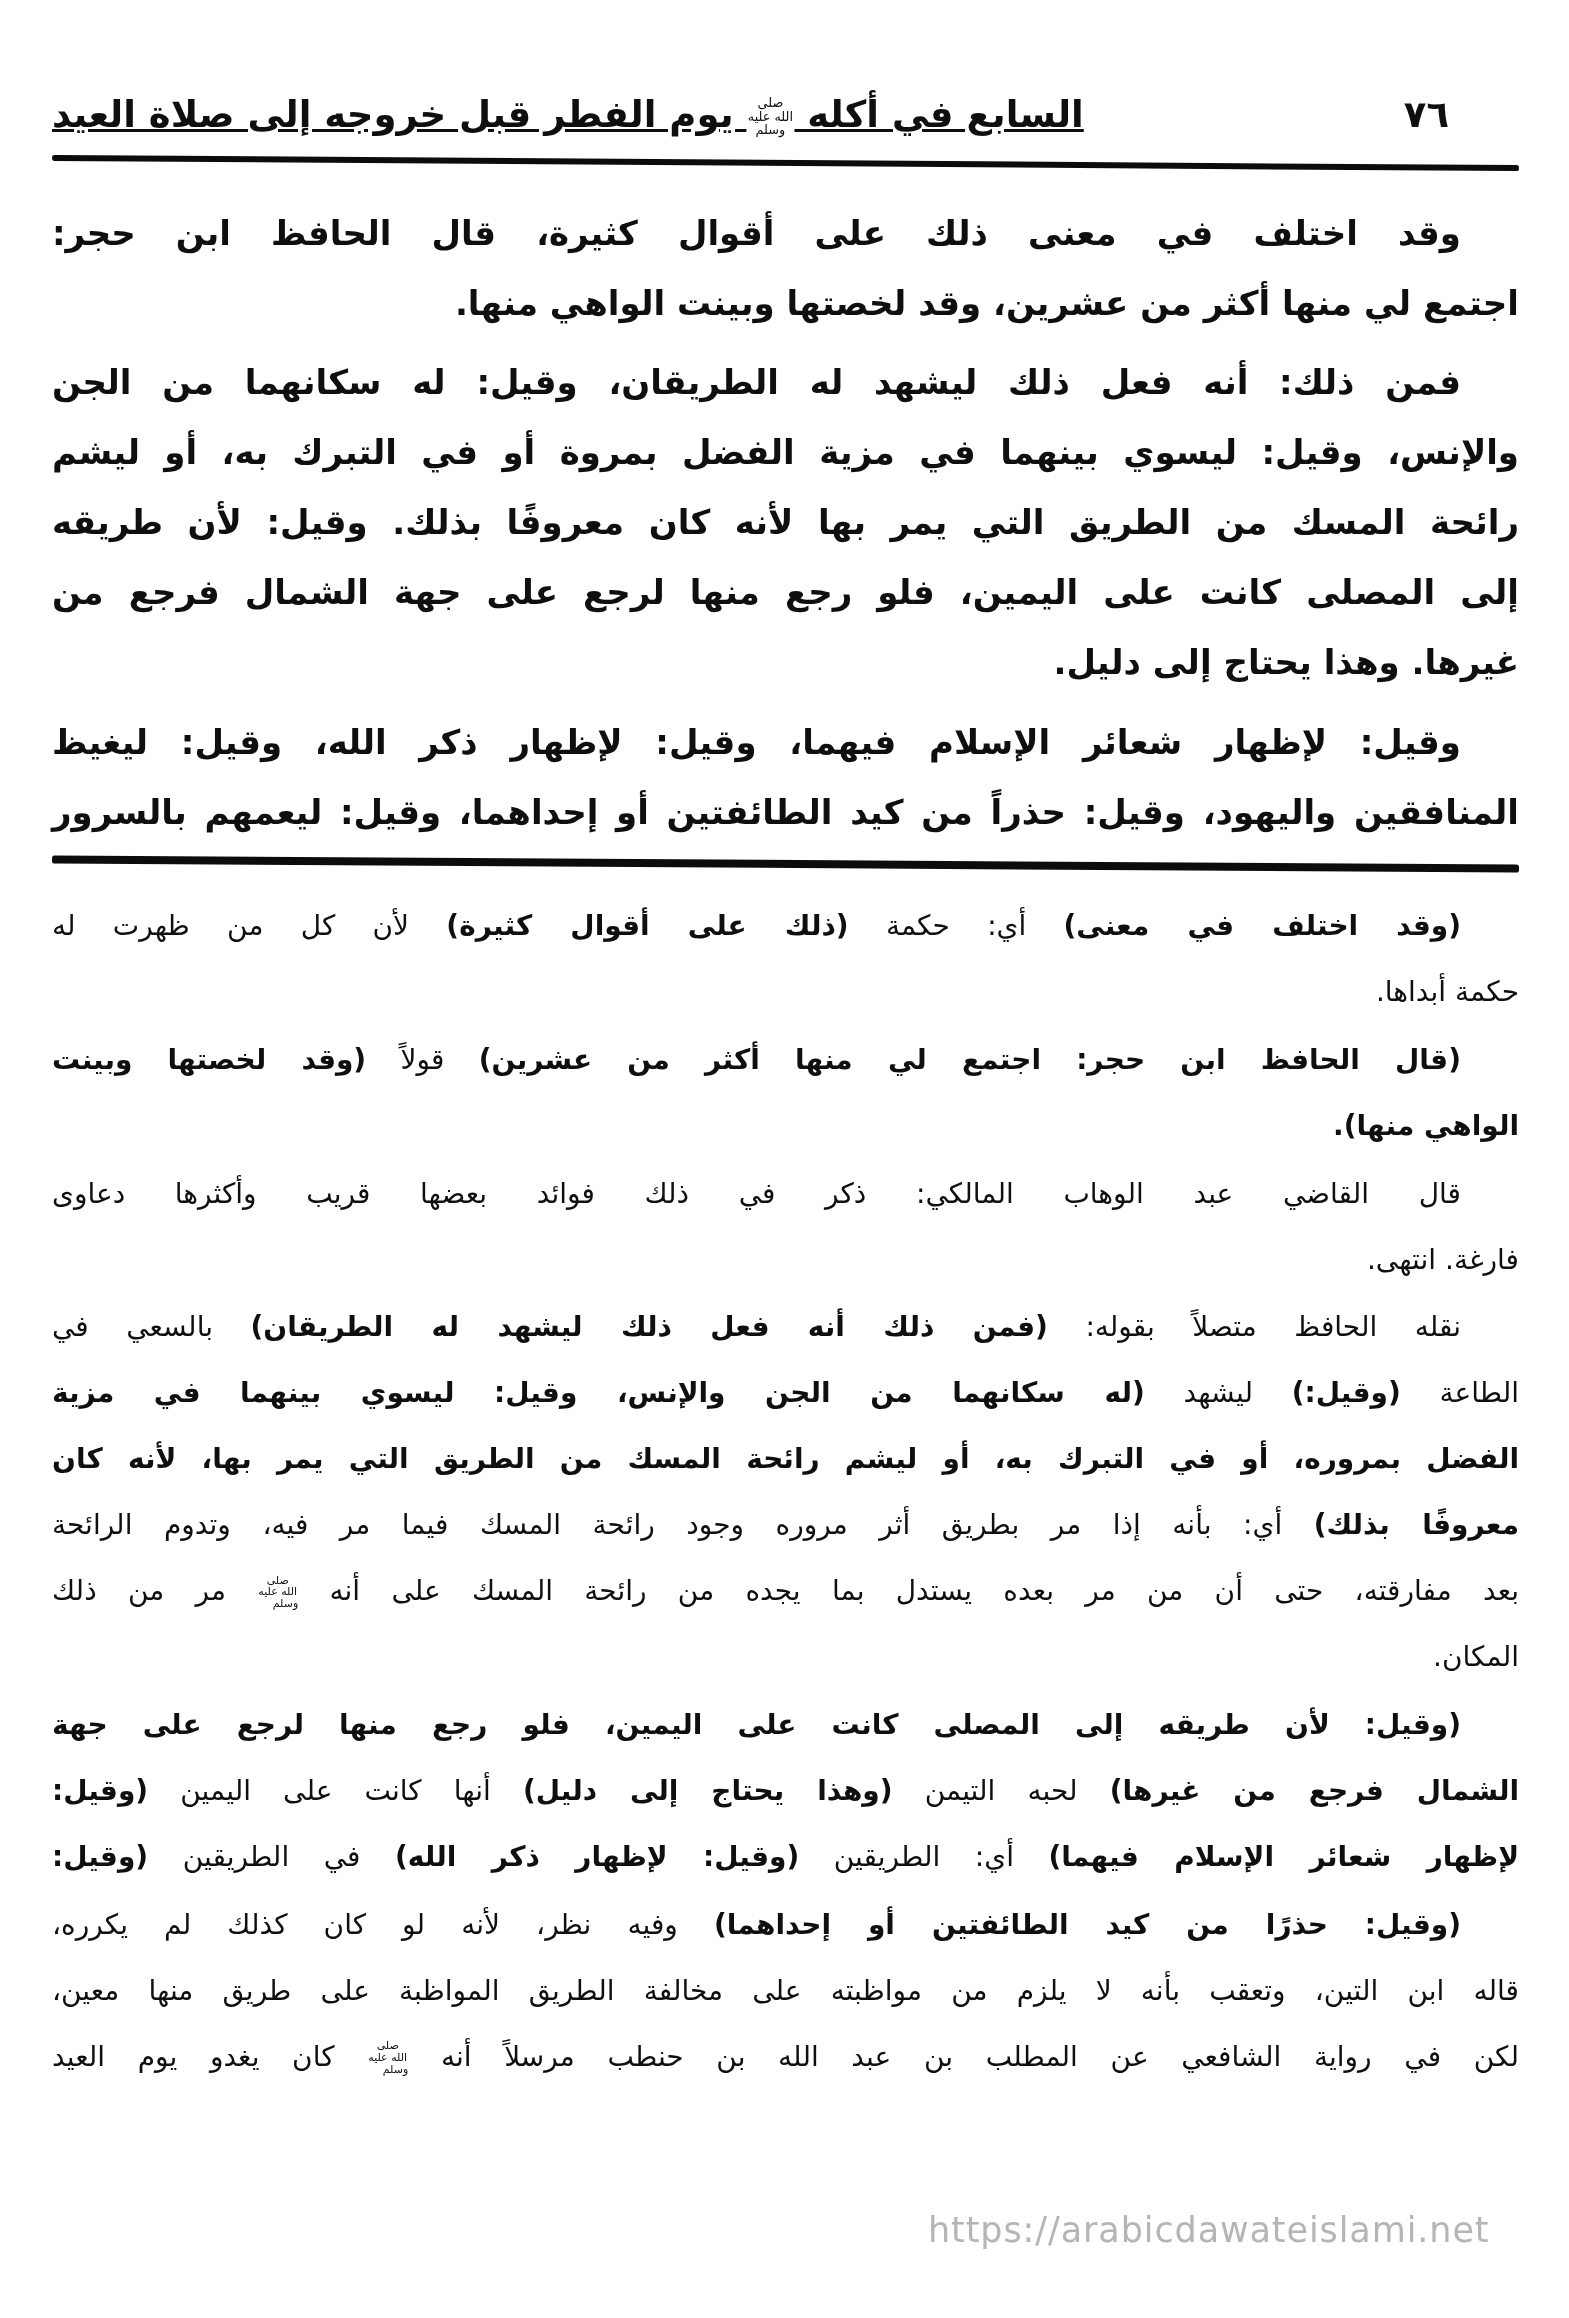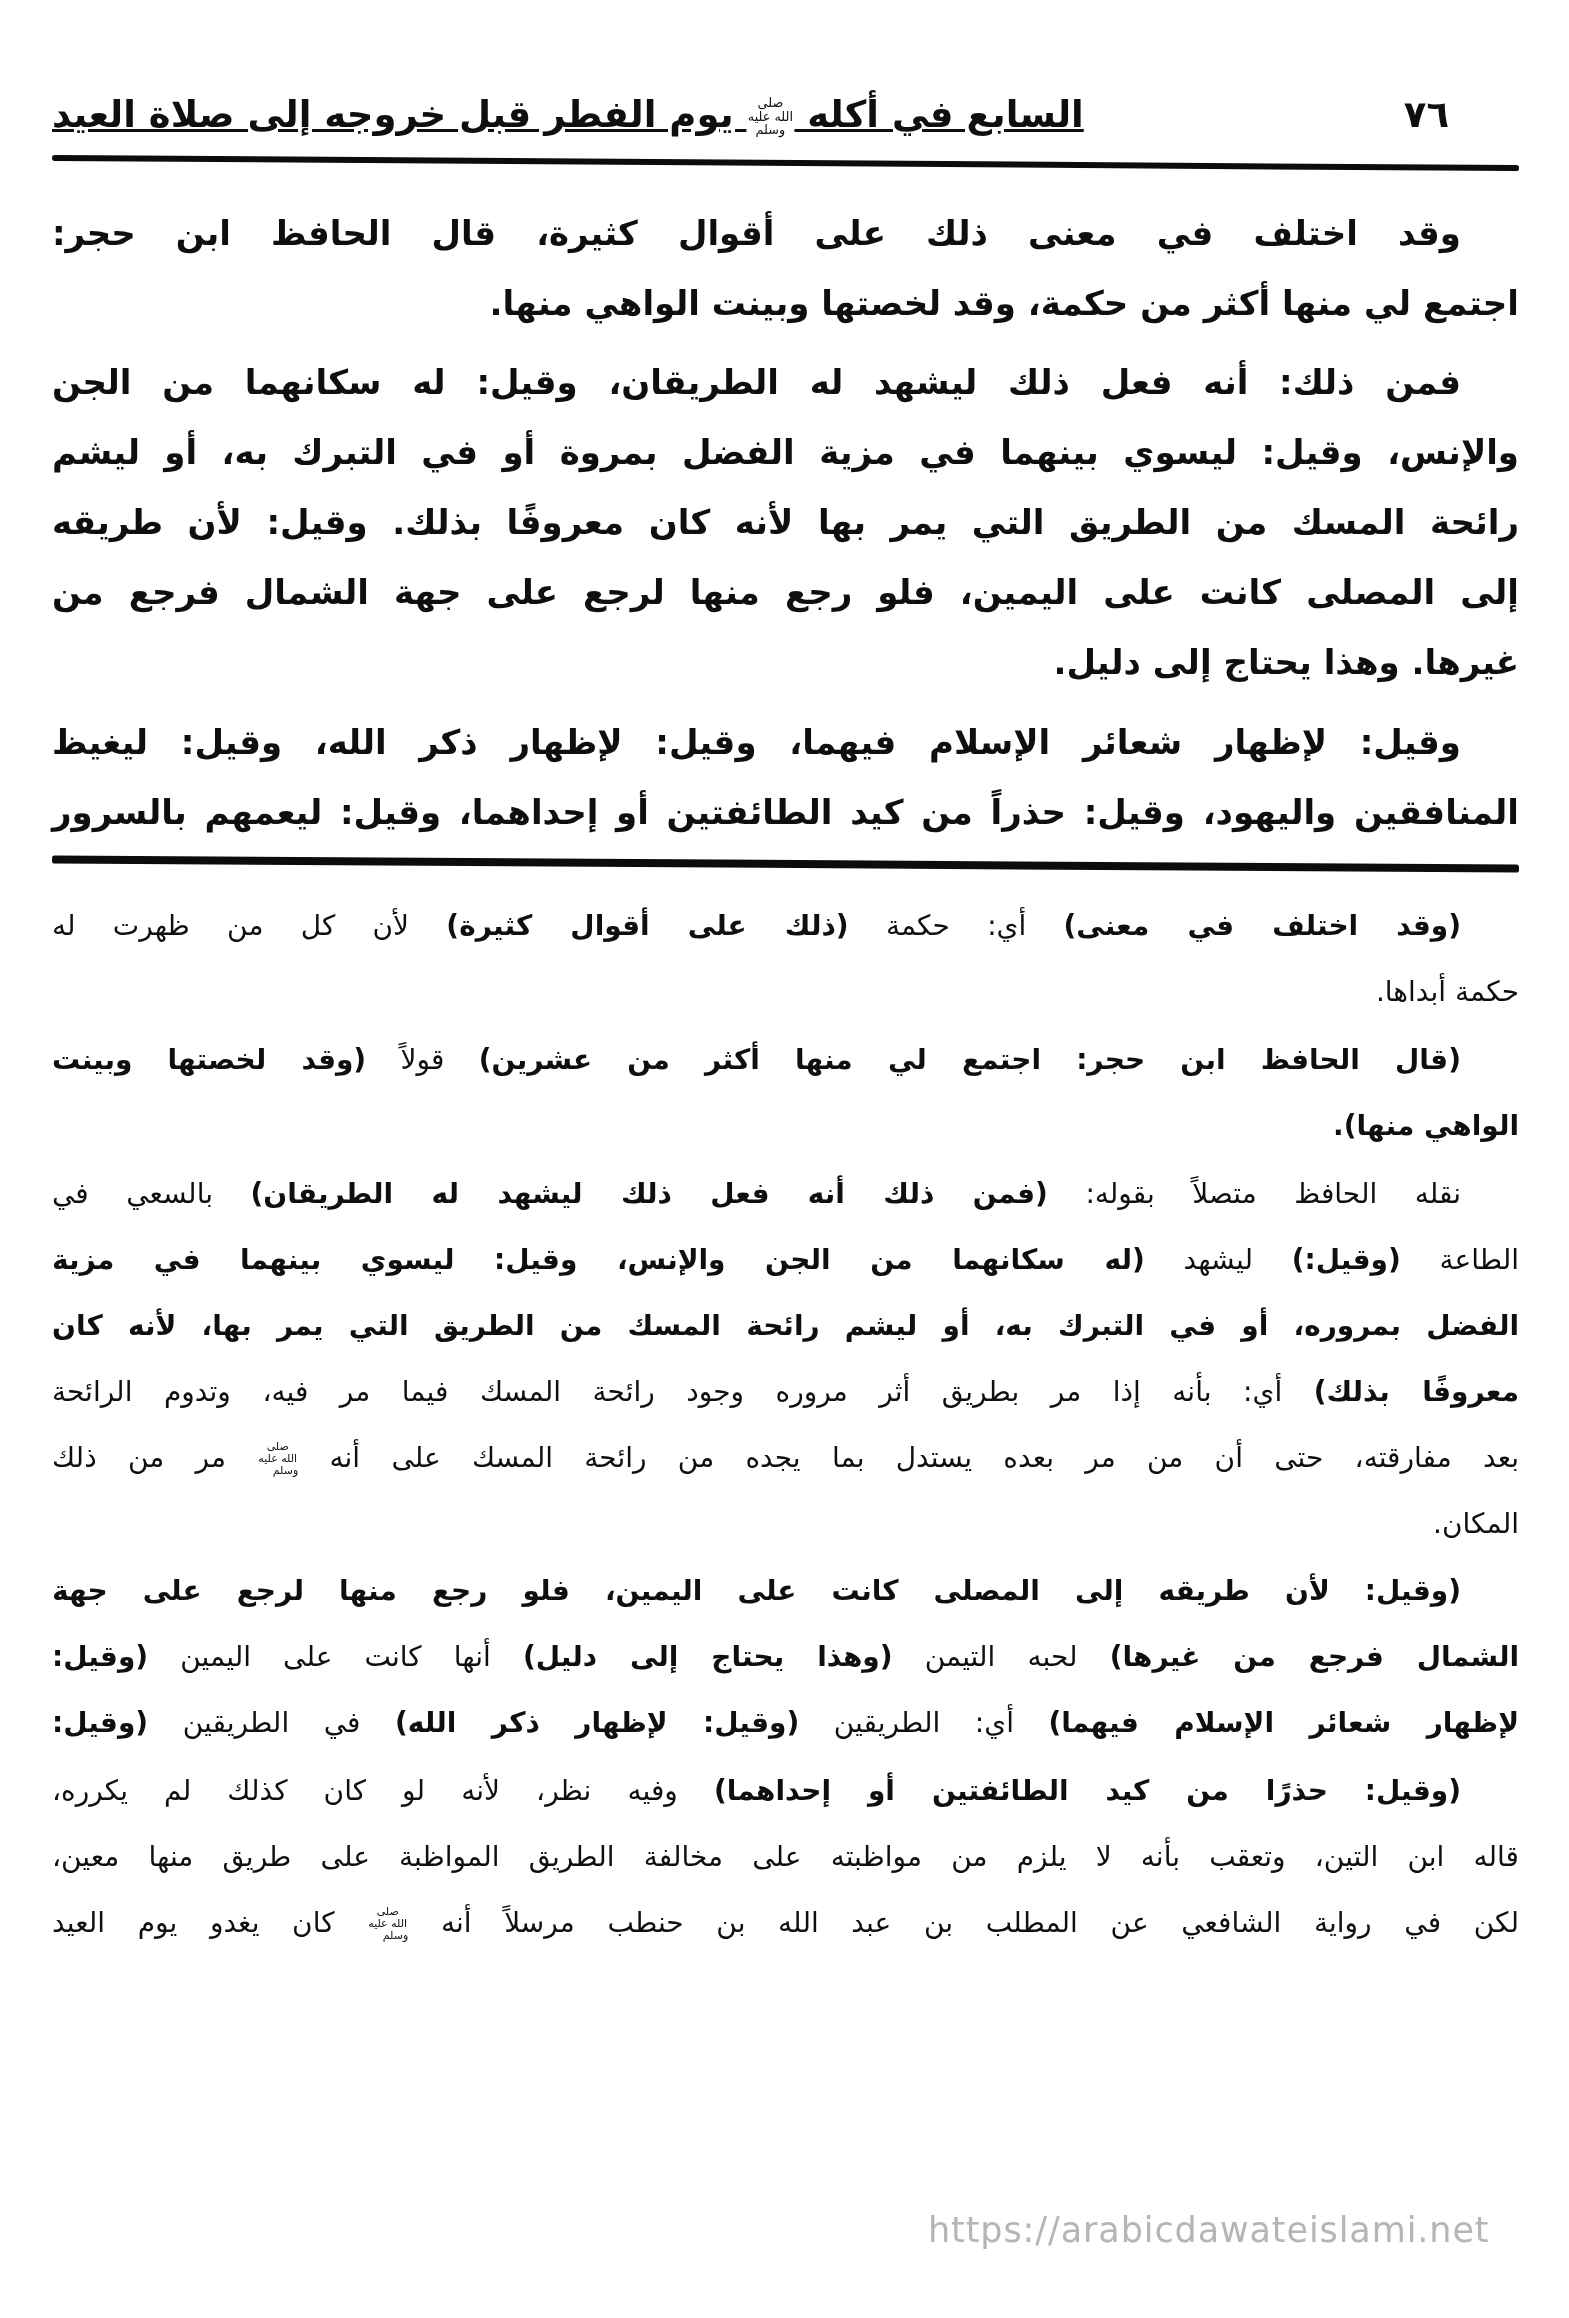--- a/index.html
+++ b/index.html
@@ -111,21 +111,21 @@
   <header class="header">
     <div class="page-number">٧٦</div>
     <div class="header-title"><span class="r">السابع في أكله </span><span class="saw">صلى الله عليه وسلم</span><span class="r"> يوم الفطر قبل خروجه إلى صلاة العيد</span></div>
   </header>
 
   <div class="rule header-rule"></div>
 
   <main class="main-text">
       <div class="para">
         <div class="line ind"><span class="r">وقد اختلف في معنى ذلك على أقوال كثيرة، قال الحافظ ابن حجر:</span></div>
-        <div class="line last"><span class="r">اجتمع لي منها أكثر من حكمة، وقد لخصتها وبينت الواهي منها.</span></div>
+        <div class="line last"><span class="r">اجتمع لي منها أكثر من عشرين، وقد لخصتها وبينت الواهي منها.</span></div>
       </div>
       <div class="para">
         <div class="line ind"><span class="r">فمن ذلك: أنه فعل ذلك ليشهد له الطريقان، وقيل: له سكانهما من الجن</span></div>
         <div class="line"><span class="r">والإنس، وقيل: ليسوي بينهما في مزية الفضل بمروة أو في التبرك به، أو ليشم</span></div>
         <div class="line"><span class="r">رائحة المسك من الطريق التي يمر بها لأنه كان معروفًا بذلك. وقيل: لأن طريقه</span></div>
         <div class="line"><span class="r">إلى المصلى كانت على اليمين، فلو رجع منها لرجع على جهة الشمال فرجع من</span></div>
         <div class="line last"><span class="r">غيرها. وهذا يحتاج إلى دليل.</span></div>
       </div>
       <div class="para">
         <div class="line ind"><span class="r">وقيل: لإظهار شعائر الإسلام فيهما، وقيل: لإظهار ذكر الله، وقيل: ليغيظ</span></div>
@@ -136,20 +136,24 @@
   <div class="rule section-divider"></div>
 
   <section class="commentary">
       <div class="para">
         <div class="line ind"><span class="b">(وقد اختلف في معنى)</span><span class="r"> أي: حكمة </span><span class="b">(ذلك على أقوال كثيرة)</span><span class="r"> لأن كل من ظهرت له</span></div>
         <div class="line last"><span class="r">حكمة أبداها.</span></div>
       </div>
       <div class="para">
         <div class="line ind"><span class="b">(قال الحافظ ابن حجر: اجتمع لي منها أكثر من عشرين)</span><span class="r"> قولاً </span><span class="b">(وقد لخصتها وبينت</span></div>
         <div class="line last"><span class="b">الواهي منها).</span></div>
+      </div>
+      <div class="para">
+        <div class="line ind"><span class="r">قال القاضي عبد الوهاب المالكي: ذكر في ذلك فوائد بعضها قريب وأكثرها دعاوى</span></div>
+        <div class="line last"><span class="r">فارغة. انتهى.</span></div>
       </div>
       <div class="para">
         <div class="line ind"><span class="r">نقله الحافظ متصلاً بقوله: </span><span class="b">(فمن ذلك أنه فعل ذلك ليشهد له الطريقان)</span><span class="r"> بالسعي في</span></div>
         <div class="line"><span class="r">الطاعة </span><span class="b">(وقيل:)</span><span class="r"> ليشهد </span><span class="b">(له سكانهما من الجن والإنس، وقيل: ليسوي بينهما في مزية</span></div>
         <div class="line"><span class="b">الفضل بمروره، أو في التبرك به، أو ليشم رائحة المسك من الطريق التي يمر بها، لأنه كان</span></div>
         <div class="line"><span class="b">معروفًا بذلك)</span><span class="r"> أي: بأنه إذا مر بطريق أثر مروره وجود رائحة المسك فيما مر فيه، وتدوم الرائحة</span></div>
         <div class="line"><span class="r">بعد مفارقته، حتى أن من مر بعده يستدل بما يجده من رائحة المسك على أنه </span><span class="saw">صلى الله عليه وسلم</span><span class="r"> مر من ذلك</span></div>
         <div class="line last"><span class="r">المكان.</span></div>
       </div>
       <div class="para">

